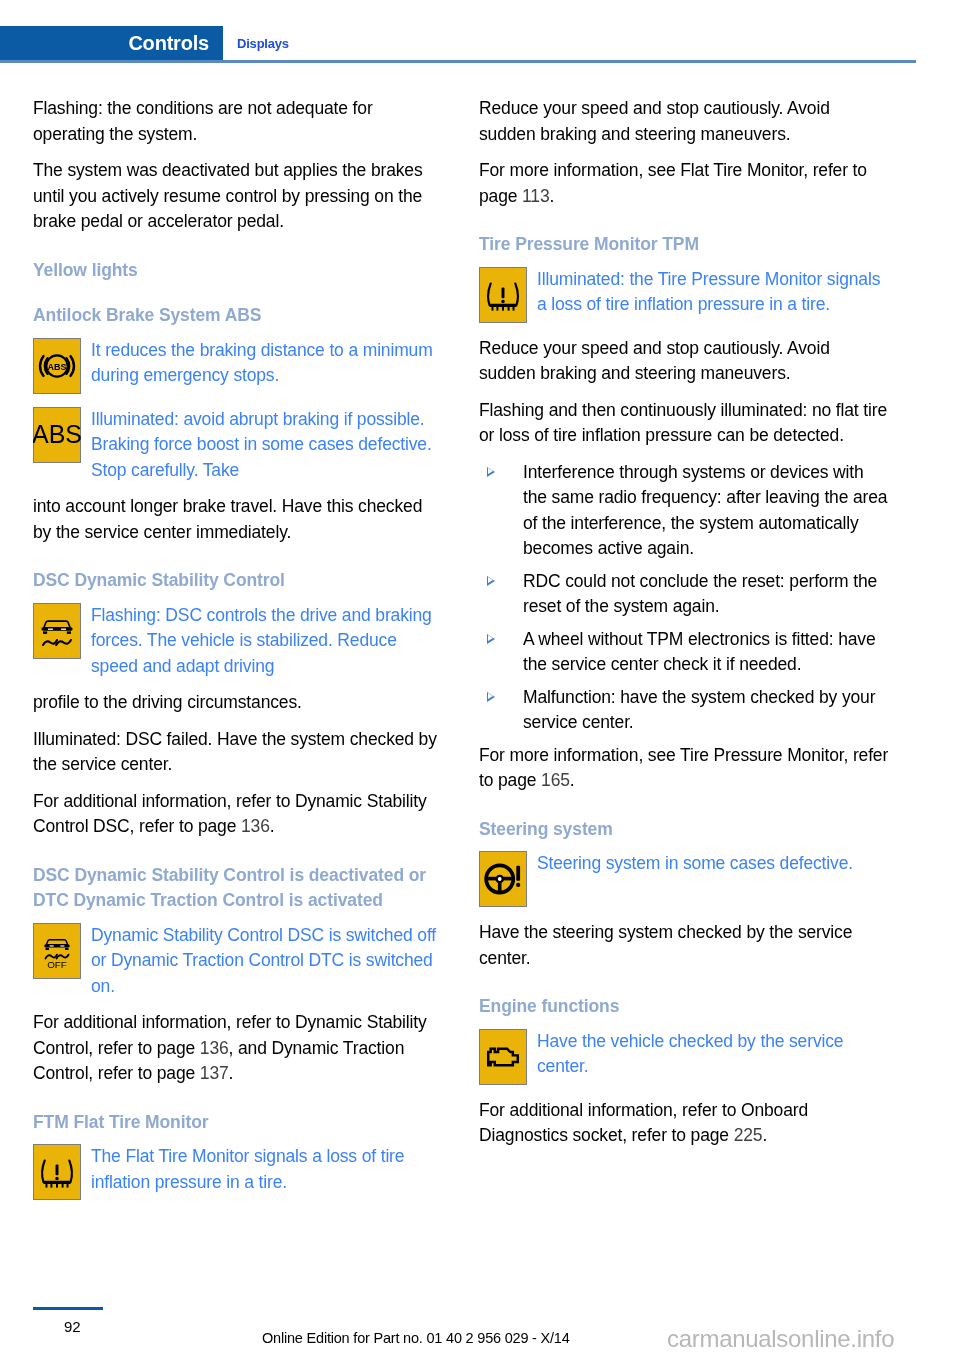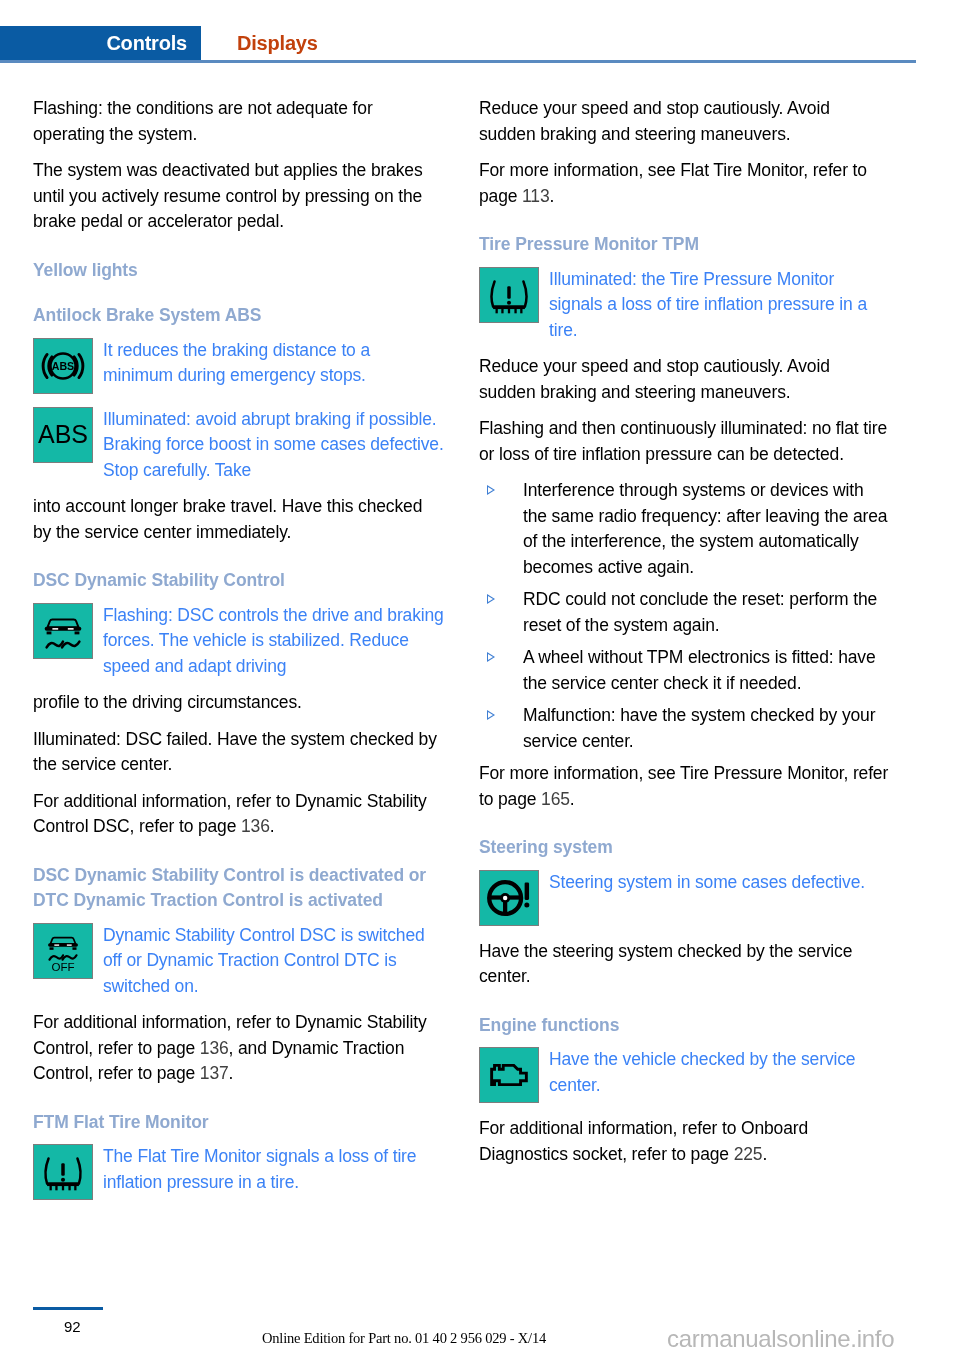--- a/index.html
+++ b/index.html
@@ -19,37 +19,37 @@
   }
   .header-rule {
     position: absolute;
     left: 0; top: 60px;
     width: 916px; height: 3px;
     background: #5a8ac0;
   }
   .tab-controls {
     position: absolute;
     left: 0; top: 0;
-    width: 201px; height: 34px;
+    width: 223px; height: 34px;
     background: #0a5ba3;
     color: #ffffff;
     font-size: 20px;
     font-weight: bold;
     display: flex;
     align-items: center;
     justify-content: flex-end;
     padding-right: 14px;
     letter-spacing: -0.2px;
   }
   .tab-displays {
     position: absolute;
     left: 237px; top: 0;
     height: 34px;
-    color: #c2410c;
-    font-size: 20px;
+    color: #1d4ed8;
+    font-size: 13px;
     font-weight: bold;
     display: flex;
     align-items: center;
     letter-spacing: -0.2px;
   }
 
   
   .col {
     position: absolute;
     top: 96px;
@@ -75,23 +75,23 @@
     margin-bottom: 9px;
     letter-spacing: -0.1px;
   }
   h2.section.tight { margin-top: 20px; }
   .pageref { color: #404040; }
 
   
   .iconblock { margin-bottom: 11px; overflow: hidden; }
   .iconbox {
     float: left;
-    width: 60px; height: 56px;
+    width: 48px; height: 56px;
     border: 1px solid #7d7d7d;
-    background: #14b8a6;
+    background: #eab308;
     margin-right: 10px;
     margin-bottom: 2px;
     position: relative;
   }
   .iconblock p {
     font-size: 17.5px;
     line-height: 25.5px;
     color: #3b82f6;
     letter-spacing: -0.15px;
   }
@@ -144,21 +144,20 @@
     left: 64px; top: 1318px;
     font-size: 15px;
     color: #000;
   }
   .footer-note {
     position: absolute;
     left: 262px; top: 1330px;
     font-size: 14.5px;
     color: #000;
     letter-spacing: -0.2px;
-    font-family: Liberation Serif, serif;
   }
   .watermark {
     position: absolute;
     left: 667px; top: 1325px;
     font-size: 24px;
     color: #b7b7b7;
     letter-spacing: -0.3px;
     white-space: nowrap;
   }
 

